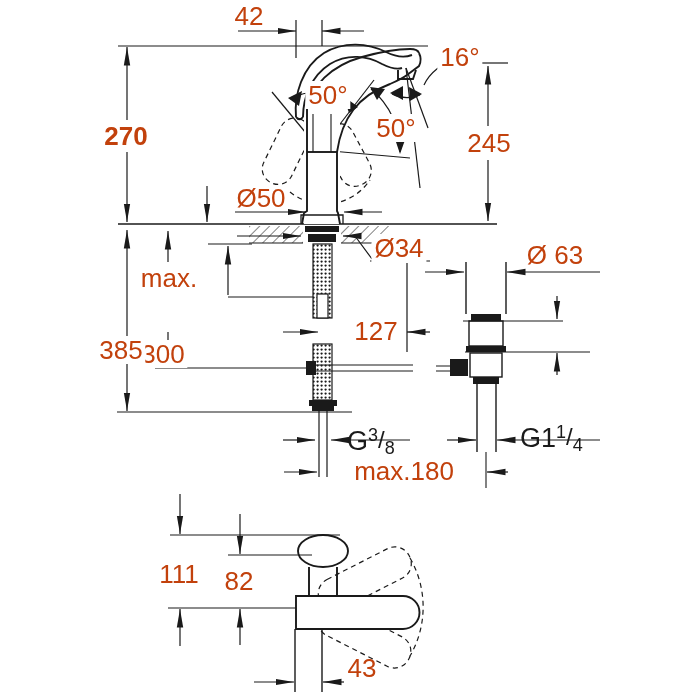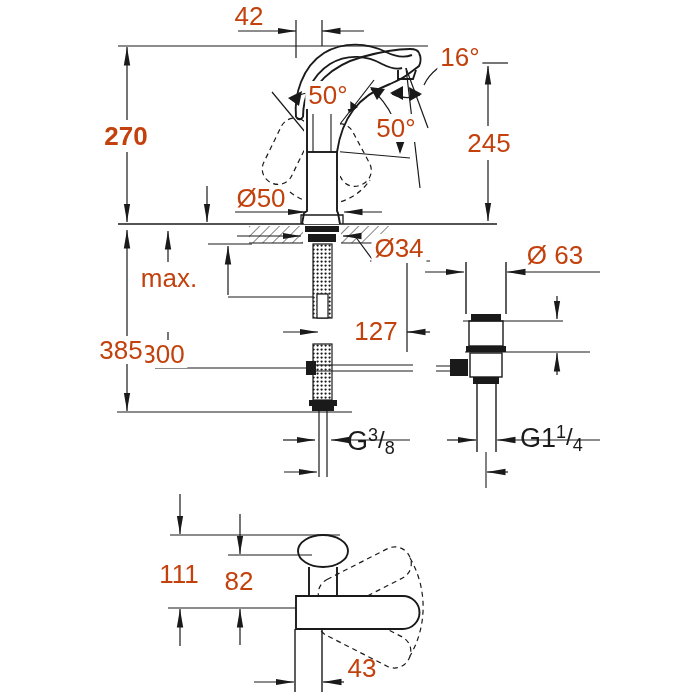--- a/index.html
+++ b/index.html
@@ -186,20 +186,21 @@
 <div class="lbl bg" style="left:396px;top:128px;">50°</div>
 <div class="lbl bg" style="left:460px;top:57px;text-align:right;">16°</div>
 <div class="lbl bg" style="left:489px;top:143px;">245</div>
 <div class="lbl" style="left:261px;top:198px;">Ø50</div>
 <div class="lbl bg" style="left:399px;top:248px;">Ø34</div>
 <div class="lbl bg" style="left:169px;top:278px;text-align:right;">max.</div>
 <div class="lbl bg" style="left:163px;top:316px;margin-top:38px;">300</div>
 <div class="lbl bg" style="left:121px;top:350px;">385</div>
 <div class="lbl" style="left:364px;top:331px;margin-left:12px;">127</div>
 <div class="lbl" style="left:555px;top:255px;">Ø 63</div>
+<div class="lbl" style="left:404px;top:471px;">max.180</div>
 <div class="lbl" style="left:179px;top:574px;">111</div>
 <div class="lbl" style="left:239px;top:581px;">82</div>
 <div class="lbl" style="left:362px;top:668px;">43</div>
 
 <div class="thread" style="left:347px;top:410px;"><span>G</span><span class="top">3</span><span class="sl">/</span><span class="bot">8</span></div>
 
 <div class="thread" style="left:520px;top:407px;"><span>G1</span><span class="top">1</span><span class="sl">/</span><span class="bot">4</span></div>
 
 </div>
 

